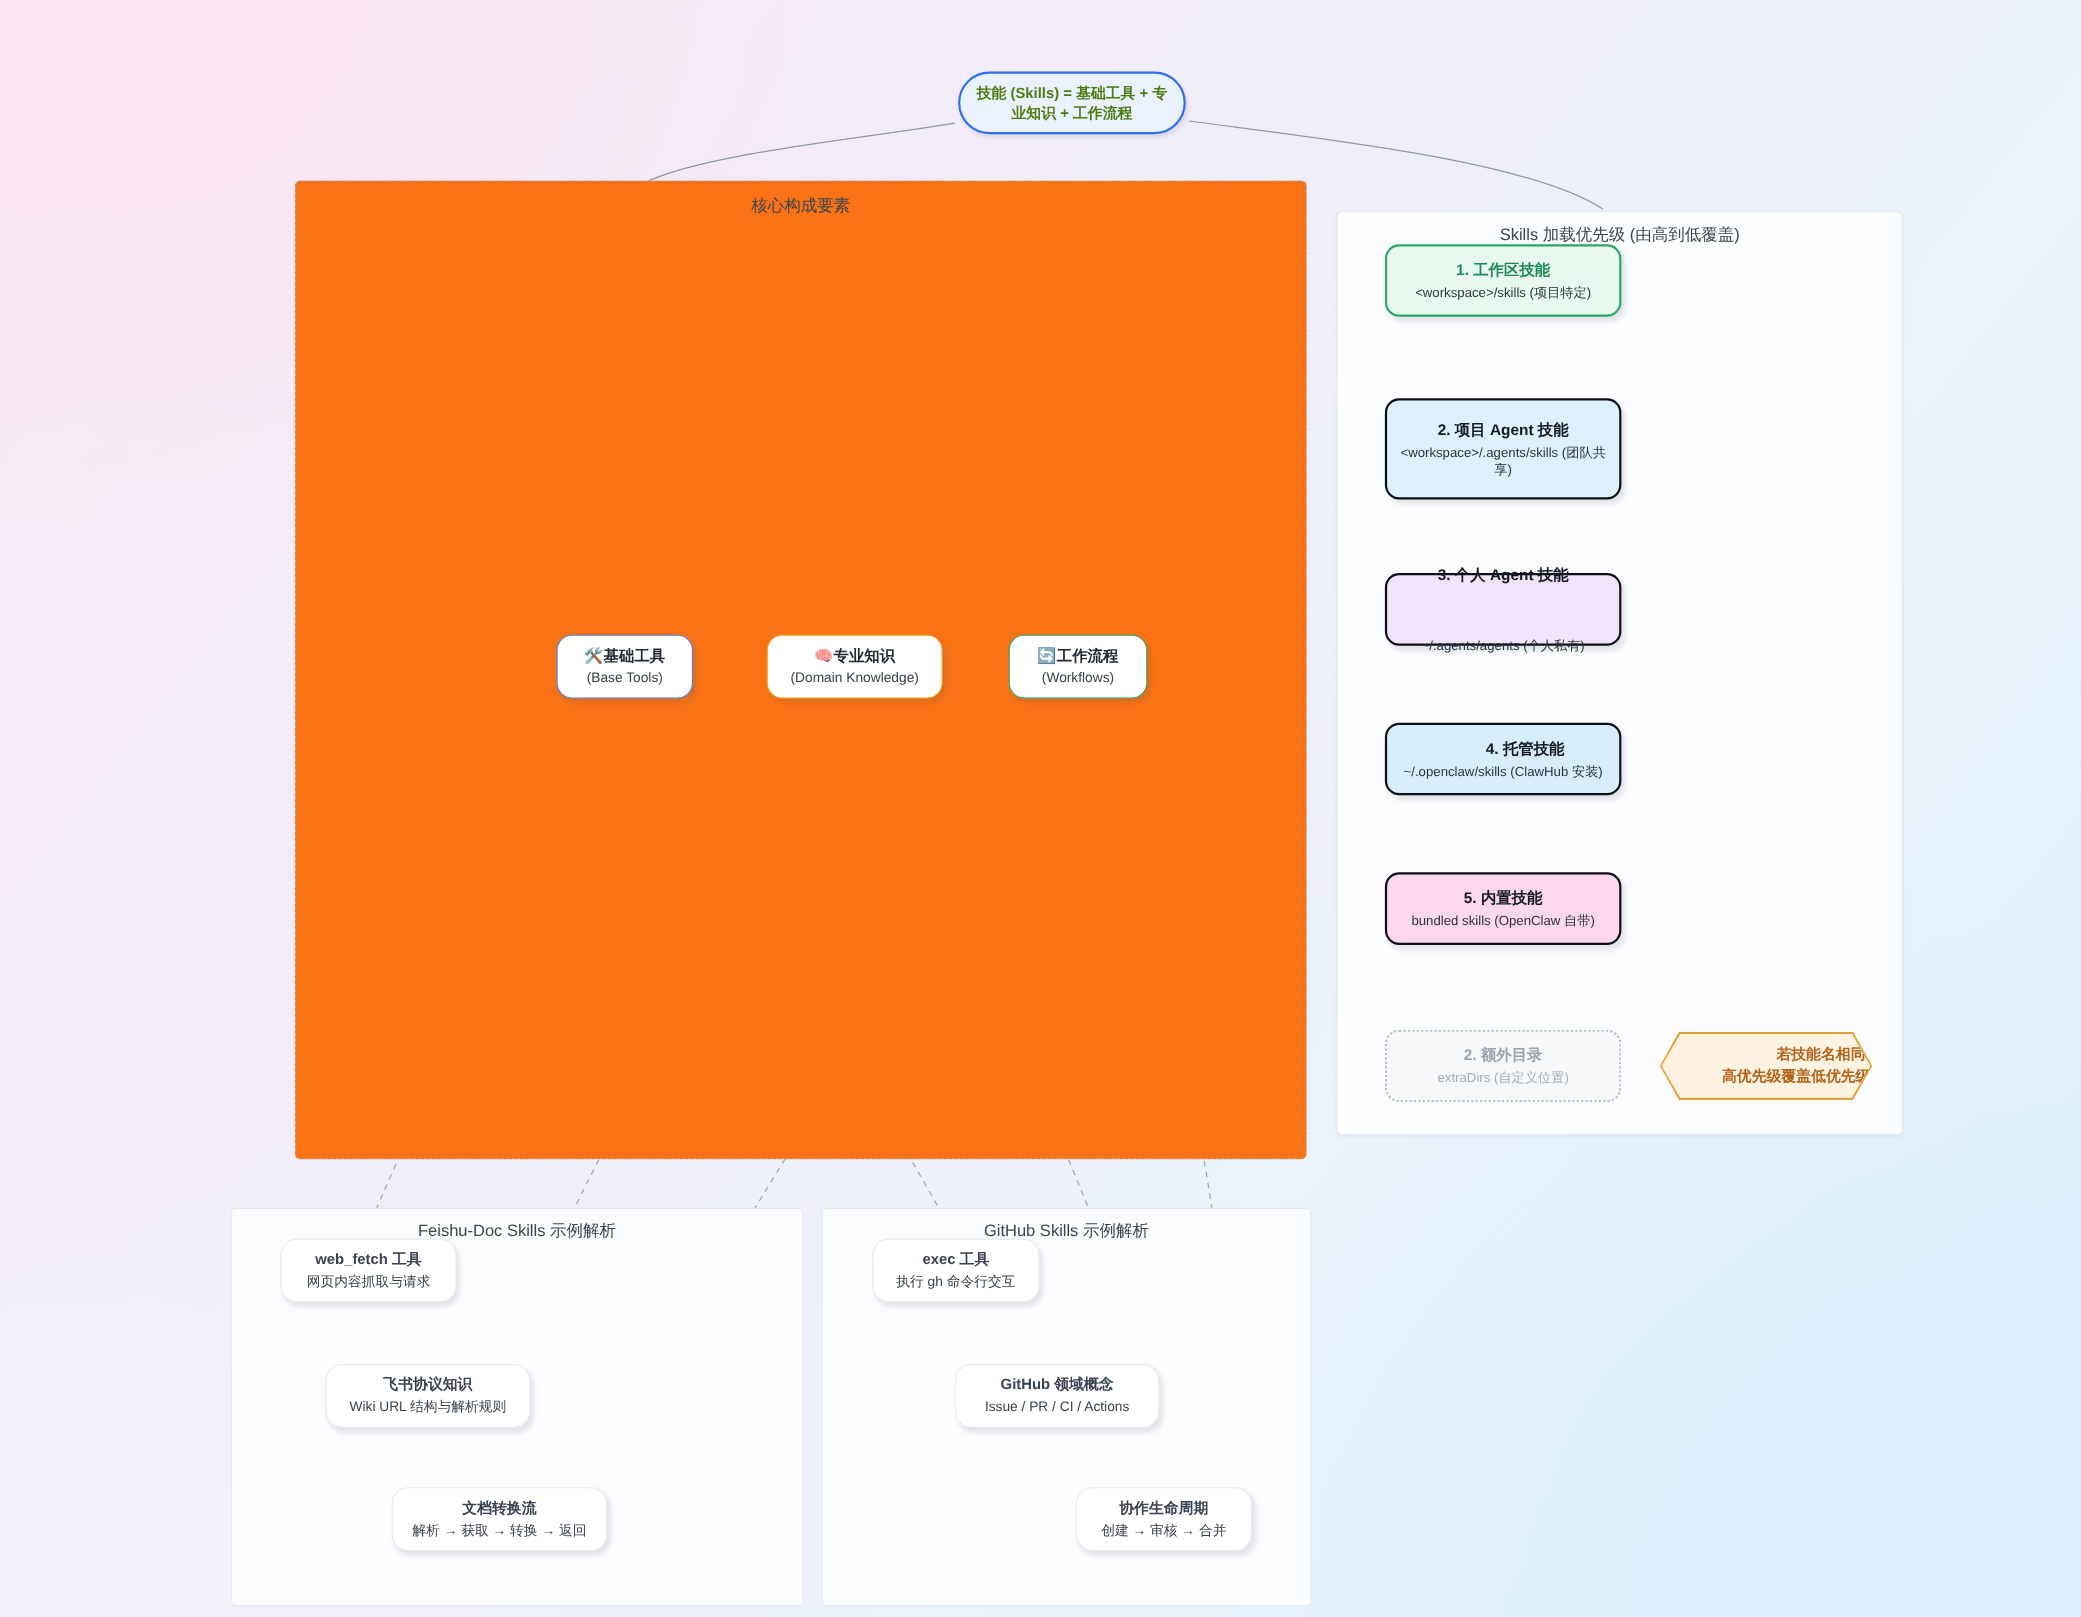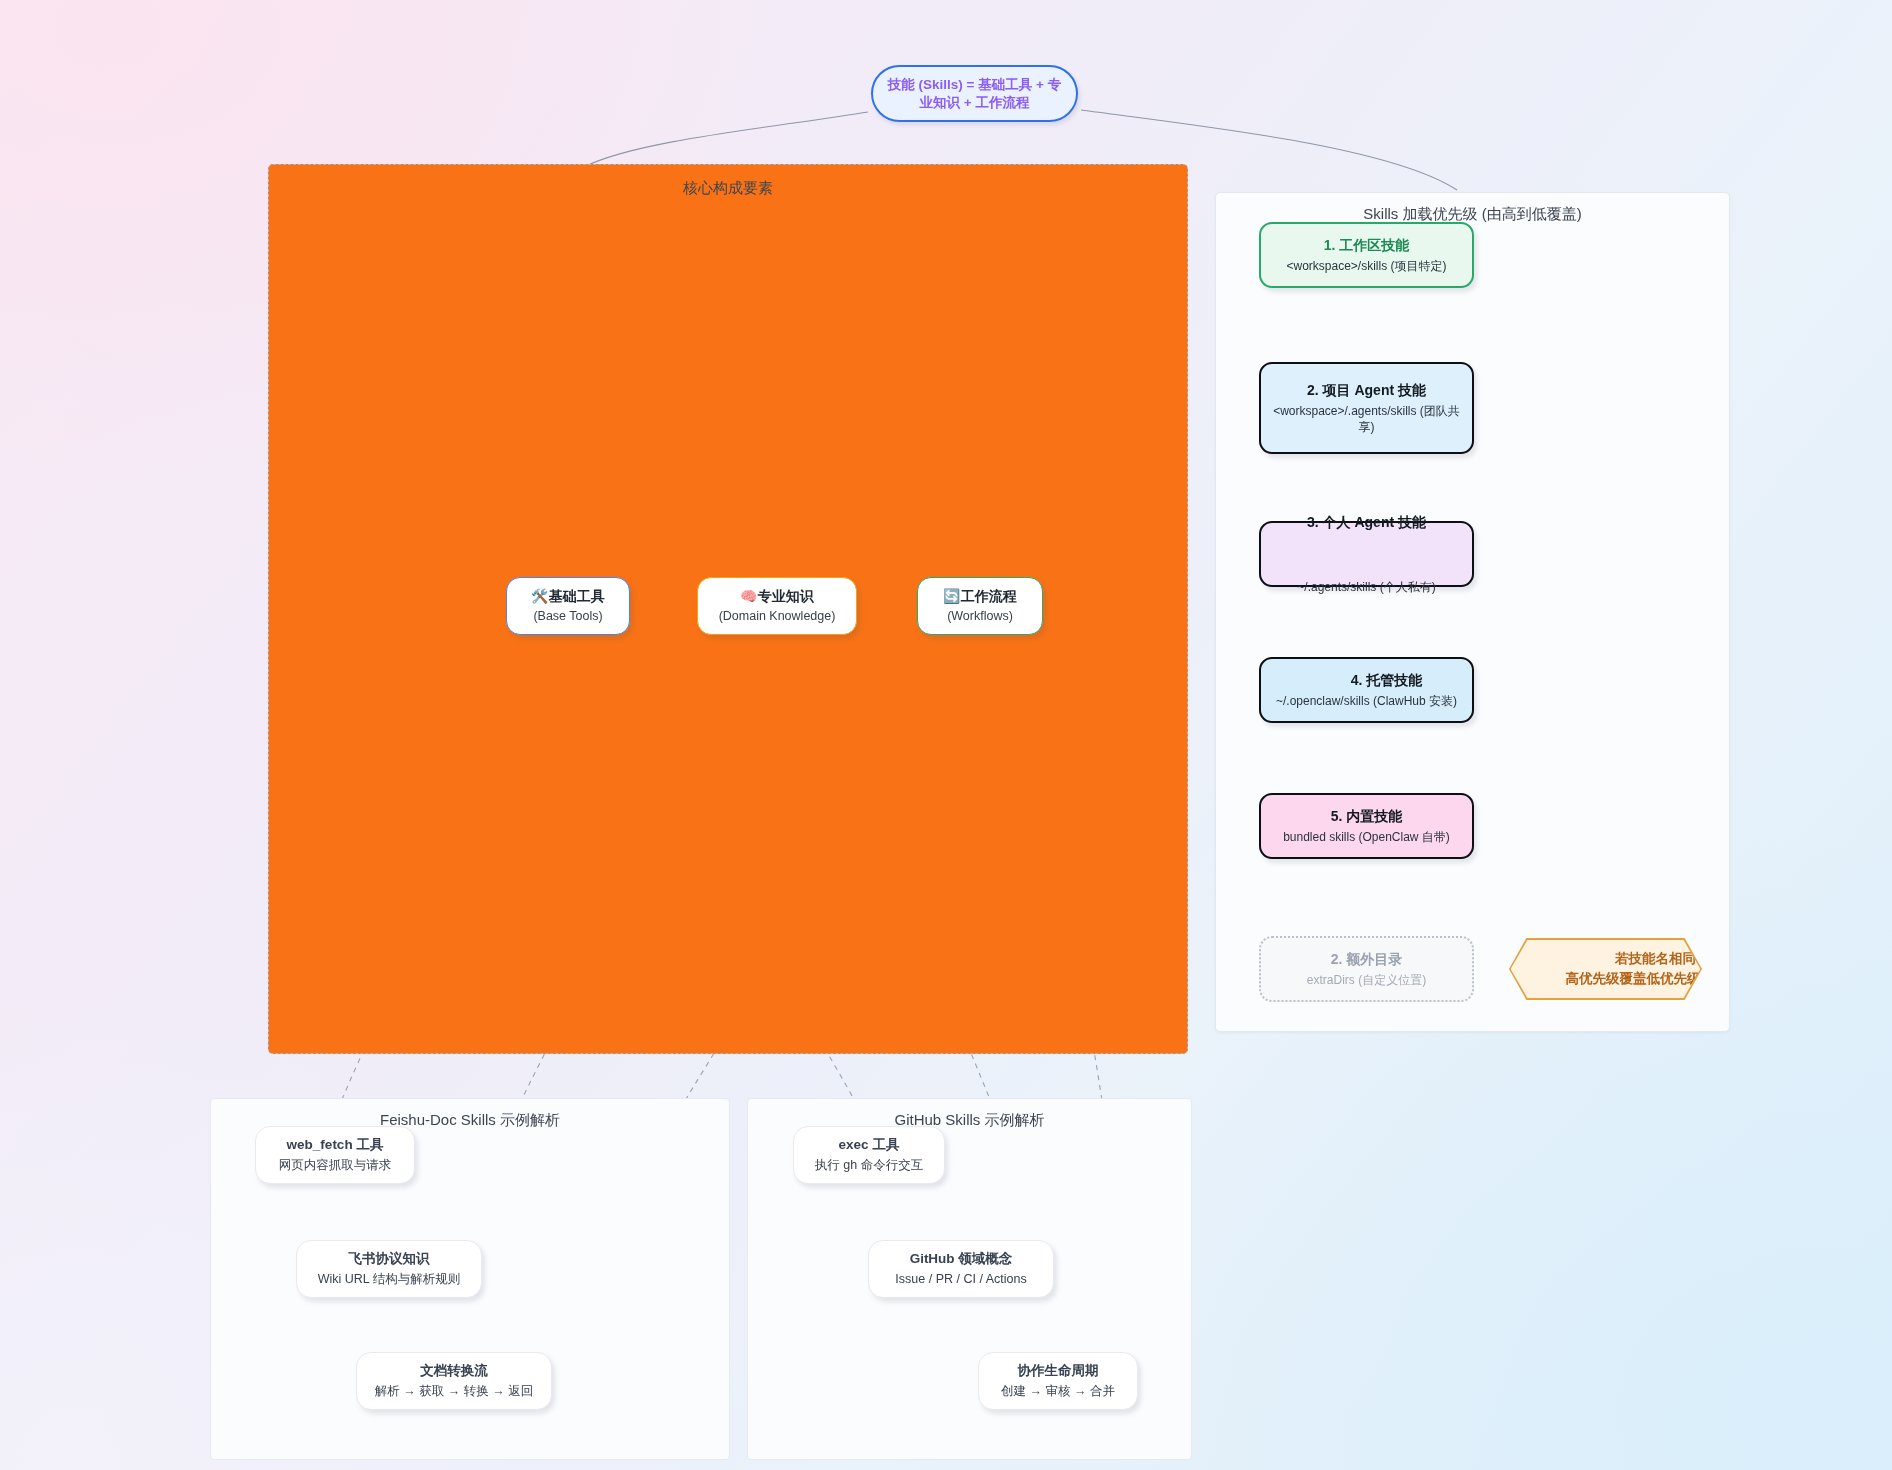--- a/index.html
+++ b/index.html
@@ -54,21 +54,21 @@
   }
   .node .t1{font-weight:bold;line-height:1.32;}
   .node .t2{line-height:1.34;}
 
   
   .n-root{
     left:871px;top:65px;width:207px;height:57px;
     border:2px solid #2f71e8;border-radius:29px;
     background:#eaf2ff;box-shadow:2px 3px 4px rgba(60,80,130,.13);
   }
-  .n-root .t1{font-size:13.5px;color:#8b5cf6;padding:0 13px;}
+  .n-root .t1{font-size:13.5px;color:#4d7c0f;padding:0 13px;}
 
   
   .n-cat{width:124px;height:58px;border-width:1.8px;border-style:solid;}
   .n-cat .t1{font-size:14px;color:#222a35;}
   .n-cat .t2{font-size:12.5px;color:#37404c;margin-top:3px;}
   .n-base{left:506px;top:577px;border-color:#4a86e8;justify-content:center;}
   .n-domain{left:697px;top:577px;width:160px;border-color:#f0a218;}
   .n-flow{left:917px;top:577px;width:126px;border-color:#2fa86a;}
 
   
@@ -198,21 +198,21 @@
     <div class="t2">&lt;workspace&gt;/skills (项目特定)</div>
   </div>
 
   <div class="node n-prio p2">
     <div class="t1">2. 项目 Agent 技能</div>
     <div class="t2">&lt;workspace&gt;/.agents/skills (团队共享)</div>
   </div>
 
   <div class="node n-prio p3">
     <div class="t1">3. 个人 Agent 技能</div>
-    <div class="t2">~/.agents/skills (个人私有)</div>
+    <div class="t2">~/.agents/agents (个人私有)</div>
   </div>
 
   <div class="node n-prio p4">
     <div class="t1">4. 托管技能</div>
     <div class="t2">~/.openclaw/skills (ClawHub 安装)</div>
   </div>
 
   <div class="node n-prio p5">
     <div class="t1">5. 内置技能</div>
     <div class="t2">bundled skills (OpenClaw 自带)</div>

